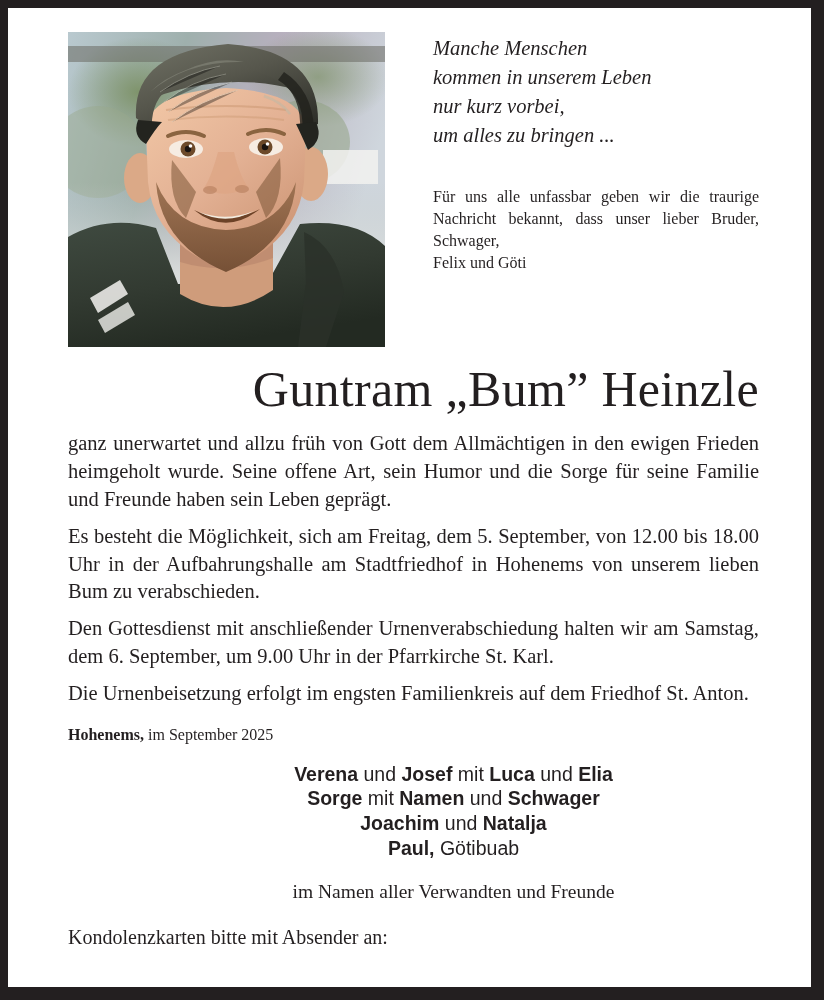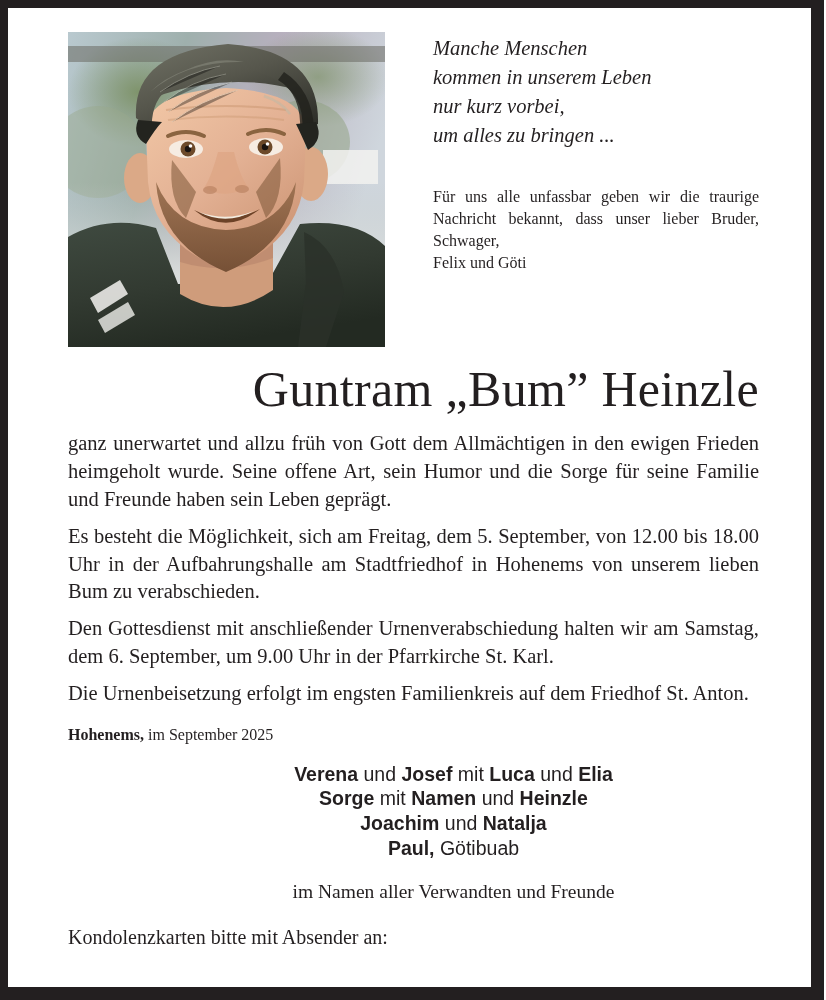--- a/index.html
+++ b/index.html
@@ -291,21 +291,21 @@
       <p>Die Urnenbeisetzung erfolgt im engsten Familienkreis auf dem Friedhof St. Anton.</p>
     </div>
 
     <div class="place-line">
       <b>Hohenems,</b><span> im September 2025</span>
     </div>
 
     <div class="mourners">
       <div id="mourner-lines">
           <div class="mourner-line"><b>Verena</b><span> und </span><b>Josef</b><span> mit </span><b>Luca</b><span> und </span><b>Elia</b></div>
-          <div class="mourner-line"><b>Sorge</b><span> mit </span><b>Namen</b><span> und </span><b>Heinzle</b></div>
+          <div class="mourner-line"><b>Sorge</b><span> mit </span><b>Namen</b><span> und </span><b>Schwager</b></div>
           <div class="mourner-line"><b>Joachim</b><span> und </span><b>Natalja</b></div>
           <div class="mourner-line"><b>Paul,</b><span> Götibuab</span></div>
         </div>
       <div class="mourner-closing">im Namen aller Verwandten und Freunde</div>
     </div>
 
     <div class="footer">
       <div>Kondolenzkarten bitte mit Absender an:</div>
 
     </div>

